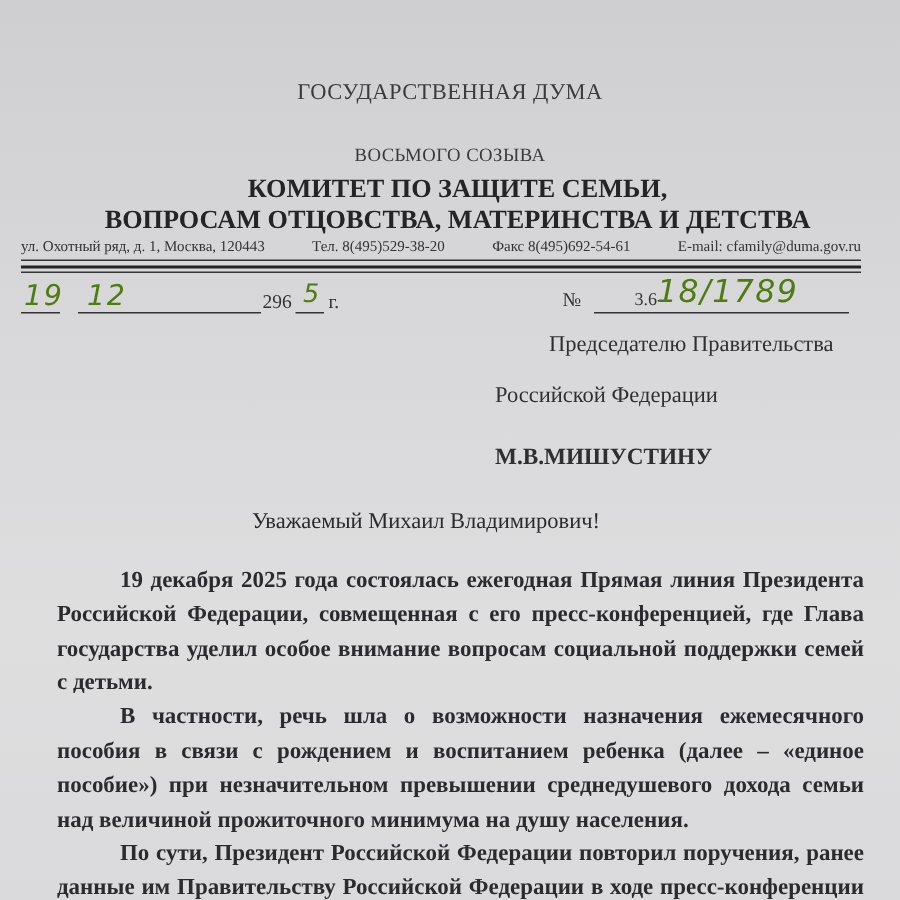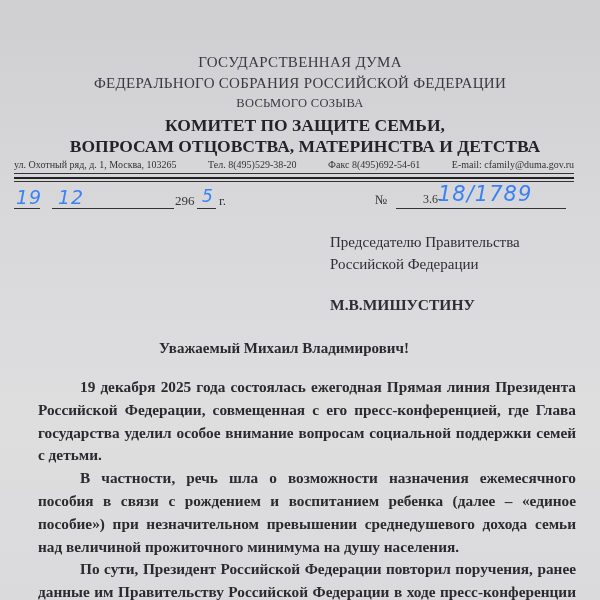--- a/index.html
+++ b/index.html
@@ -27,52 +27,51 @@
   .cm-2 { top: 135px; }
   .contacts {
     position: absolute; left: 14px; top: 159px; width: 560px;
     font-size: 10px; color: #333; white-space: nowrap;
     display: flex; justify-content: space-between;
   }
   .rule-thin { position: absolute; left: 14px; width: 560px; height: 1px; background: #333; }
   .rule-thick { position: absolute; left: 14px; width: 560px; height: 2px; background: #222; }
   .hand {
     position: absolute; font-family: "DejaVu Sans", sans-serif; font-style: italic;
-    color: #3b82f6; font-size: 19px; letter-spacing: 1px;
+    color: #4d7c0f; font-size: 19px; letter-spacing: 1px;
   }
   .uline { position: absolute; height: 1px; background: #333; }
   .small-print { position: absolute; font-size: 13px; color: #333; }
   .addressee {
     position: absolute; left: 330px; font-size: 15px; color: #2f2f33;
   }
   .addr-name { font-weight: bold; font-size: 15.5px; }
   .salutation {
     position: absolute; left: 0; width: 568px; text-align: center; top: 340px;
-    font-weight: bold; font-size: 15px; color: #2a2a2e;
+    font-weight: normal; font-size: 15px; color: #2a2a2e;
   }
   .body-text {
     position: absolute; left: 38px; width: 538px; top: 376px;
     font-size: 15.3px; line-height: 22.8px; text-align: justify; color: #2b2b2f;
   }
   .body-text p { margin: 0; text-indent: 42px; font-weight: bold; }
 </style>
 </head>
 <body>
 
 <div class="page">
 
   <div class="hdr-line hdr-1">ГОСУДАРСТВЕННАЯ  ДУМА</div>
-  <div class="hdr-line hdr-2">ФЕДЕРАЛЬНОГО СОБРАНИЯ РОССИЙСКОЙ ФЕДЕРАЦИИ</div>
   <div class="hdr-line hdr-3">ВОСЬМОГО СОЗЫВА</div>
 
   <div class="committee cm-1">КОМИТЕТ ПО ЗАЩИТЕ СЕМЬИ,</div>
   <div class="committee cm-2">ВОПРОСАМ ОТЦОВСТВА, МАТЕРИНСТВА И ДЕТСТВА</div>
 
   <div class="contacts">
-    <span>ул. Охотный ряд, д. 1, Москва, 103265</span>
+    <span>ул. Охотный ряд, д. 1, Москва, 120443</span>
     <span>Тел. 8(495)529-38-20</span>
     <span>Факс 8(495)692-54-61</span>
     <span>E-mail: cfamily@duma.gov.ru</span>
   </div>
   <div class="rule-thin" style="top:173px;"></div>
   <div class="rule-thick" style="top:177px;"></div>
   <div class="rule-thin" style="top:181px;"></div>
 
   <div class="hand" style="left:16px; top:186px;">19</div>
   <div class="uline" style="left:14px; top:208px; width:26px;"></div>
@@ -81,21 +80,21 @@
   <div class="small-print" style="left:175px; top:193px;">296</div>
   <div class="hand" style="left:202px; top:186px; font-size:17px;">5</div>
   <div class="uline" style="left:197px; top:208px; width:19px;"></div>
   <div class="small-print" style="left:219px; top:193px;">г.</div>
 
   <div class="small-print" style="left:375px; top:192px;">№</div>
   <div class="uline" style="left:396px; top:208px; width:170px;"></div>
   <div class="small-print" style="left:423px; top:192px; font-size:12px;">3.6-</div>
   <div class="hand" style="left:438px; top:182px; font-size:21px;">18/1789</div>
 
-  <div class="addressee" style="top:234px;">Председателю Правительства</div>
+  <div class="addressee" style="top:222px;margin-left:36px;">Председателю Правительства</div>
   <div class="addressee" style="top:256px;">Российской Федерации</div>
   <div class="addressee addr-name" style="top:296px;">М.В.МИШУСТИНУ</div>
 
   <div class="salutation">Уважаемый Михаил Владимирович!</div>
 
   <div class="body-text">
     <p>19 декабря 2025 года состоялась ежегодная Прямая линия Президента Российской Федерации, совмещенная с его пресс-конференцией, где Глава государства уделил особое внимание вопросам социальной поддержки семей с детьми.</p>
     <p>В частности, речь шла о возможности назначения ежемесячного пособия в связи с рождением и воспитанием ребенка (далее – «единое пособие») при незначительном превышении среднедушевого дохода семьи над величиной прожиточного минимума на душу населения.</p>
     <p>По сути, Президент Российской Федерации повторил поручения, ранее данные им Правительству Российской Федерации в ходе пресс-конференции 19 декабря 2024 года (перечень поручений от 12 февраля 2025 года</p>
   </div>

